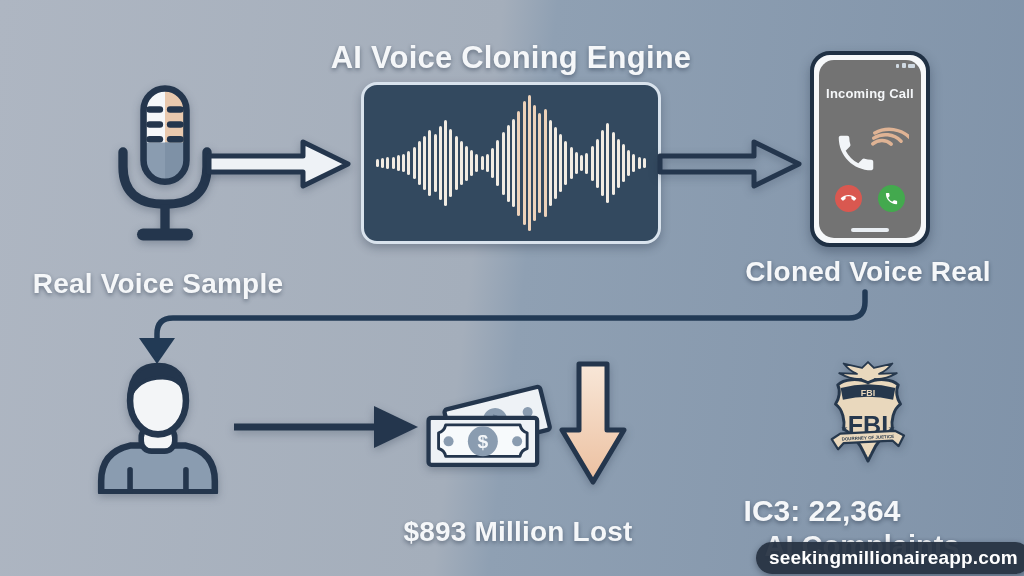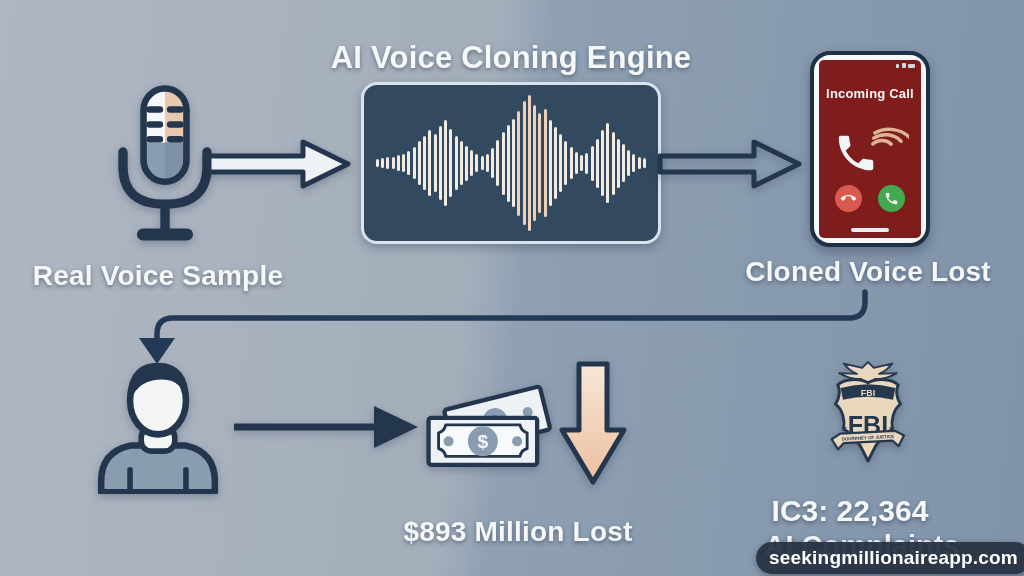--- a/index.html
+++ b/index.html
@@ -32,21 +32,21 @@
   .wbar{width:3px;min-height:3px;border-radius:2px;background:#f2ece3;}
   .wbar.peach{background:#edd2ba;}
   
   .phone{
     position:absolute;left:810px;top:51px;width:120px;height:196px;
     background:#f6f8fa;border:4px solid #1f3044;border-radius:20px;
     box-sizing:border-box;box-shadow:0 5px 12px rgba(22,36,56,.35);
   }
   .phone-screen{
     position:absolute;left:5px;right:5px;top:5px;bottom:5px;
-    background:#7f1d1d;border-radius:5px;overflow:hidden;
+    background:#737373;border-radius:15px;overflow:hidden;
   }
   .status-marks{position:absolute;right:6px;top:3px;display:flex;gap:2.5px;align-items:flex-end;}
   .sm1{width:3px;height:4px;background:#cfd9e2;border-radius:1px;}
   .sm2{width:4px;height:5px;background:#cfd9e2;border-radius:1px;}
   .sm3{width:7px;height:4px;background:#cfd9e2;border-radius:1px;}
   .incoming{
     position:absolute;top:26px;width:100%;text-align:center;
     color:#f5f7f9;font-size:13px;font-weight:700;letter-spacing:.2px;
   }
   .call-cluster{position:absolute;left:50%;top:56px;transform:translateX(-50%);width:78px;height:62px;}
@@ -192,22 +192,22 @@
         <div class="cbtn accept">
           <svg width="15" height="15" viewBox="0 0 24 24">
             <use href="#handset" fill="#ffffff"></use>
           </svg>
         </div>
       </div>
       <div class="homebar"></div>
     </div>
   </div>
 
-  <div class="lbl node-label" style="left:158px;top:260px;">Real Voice Sample</div>
-  <div class="lbl node-label" style="left:868px;top:256px;">Cloned Voice Lost</div>
+  <div class="lbl node-label" style="left:158px;top:268px;">Real Voice Sample</div>
+  <div class="lbl node-label" style="left:868px;top:256px;">Cloned Voice Real</div>
 
   <svg class="connector" width="1024" height="576" viewBox="0 0 1024 576">
     <path d="M865 292 L865 302 Q865 318 849 318 L173 318 Q157 318 157 334 L157 340" fill="none" stroke="#223a55" stroke-width="5.5" stroke-linecap="round"></path>
     <polygon points="139,338 175,338 157,364" fill="#223a55"></polygon>
   </svg>
 
   <svg class="icon-abs" style="left:88px;top:358px;" width="140" height="136" viewBox="0 0 150 146">
     <path d="M14 144 L14 132 Q14 101 45 94 L105 94 Q136 101 136 132 L136 144 Z" fill="#8a9cb0" stroke="#24364d" stroke-width="7" stroke-linejoin="round"></path>
     <rect x="57" y="74" width="36" height="26" rx="11" fill="#f3f5f7" stroke="#24364d" stroke-width="6"></rect>
     <ellipse cx="75" cy="46" rx="30" ry="36" fill="#f3f5f7" stroke="#24364d" stroke-width="7"></ellipse>
@@ -255,20 +255,20 @@
     <text x="97" y="99" font-size="11" fill="#26384d" text-anchor="middle">★</text>
     <text x="65" y="104" font-size="34" font-weight="700" fill="#26384d" text-anchor="middle" font-family="Liberation Sans, sans-serif">FBI</text>
     <g transform="rotate(-3 65 112)">
       <path d="M16 108 L28 101 L102 101 L114 108 L106 122 L98 114 L32 114 L24 122 Z" fill="#e9d8bd" stroke="#26384d" stroke-width="3" stroke-linejoin="round"></path>
       <text x="65" y="110.5" font-size="6" font-weight="700" fill="#26384d" text-anchor="middle" font-family="Liberation Sans, sans-serif">DOURRNEY OF JUETICE</text>
     </g>
   </svg>
 
   <div class="lbl node-label" style="left:518px;top:504px;margin-top:12px;">$893 Million Lost</div>
 
-  <div class="stat-line" style="left:850px;top:494px;font-size:30px;">IC3: 22,364</div>
+  <div class="stat-line" style="left:822px;top:494px;font-size:30px;">IC3: 22,364</div>
   <div class="stat-line" style="left:862px;top:530px;font-size:29px;">AI Complaints</div>
 
   <div class="watermark">
     <span>seekingmillionaireapp.com</span>
   </div>
 
 </div>
 
 </body></html>

